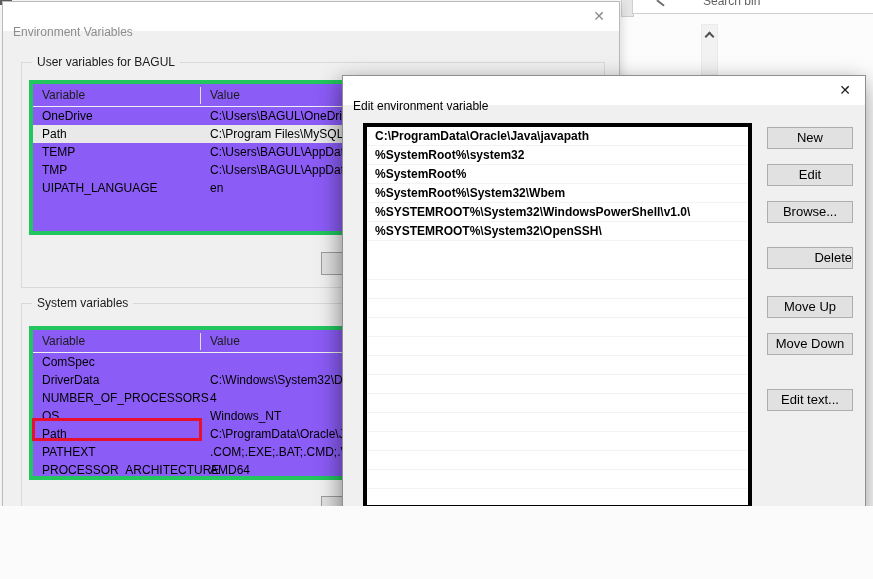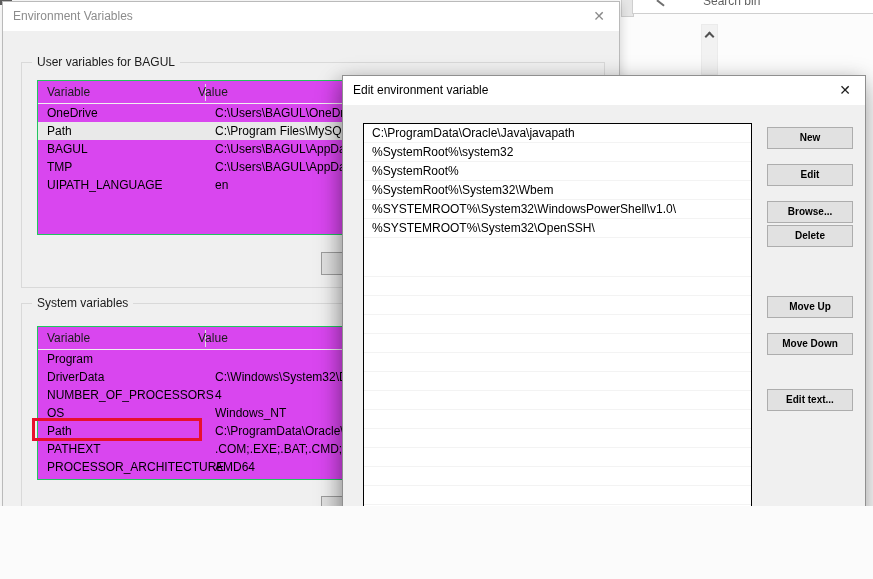--- a/index.html
+++ b/index.html
@@ -13,59 +13,59 @@
   .search-box { position:absolute; left:632px; top:-13px; width:245px; height:27px; background:#fff; border:1px solid #cfcfcf; overflow:hidden; }
   .search-box .search-label { position:absolute; left:70px; top:0; line-height:27px; color:#5f5f5f; white-space:nowrap; }
   .search-box .mag { position:absolute; left:23px; top:14px; width:9px; height:2px; background:#6f6f6f; transform:rotate(38deg); }
   .bg-scrollbar { position:absolute; left:701px; top:24px; width:17px; height:51px; background:#f2f2f2; border:1px solid #ebebeb; }
   .bg-scrollbar .chev-up { position:absolute; left:4px; top:8px; width:7px; height:7px; border-top:2px solid #515151; border-right:2px solid #515151; transform:rotate(-45deg); }
   .bottom-strip { position:absolute; left:0; top:574px; width:873px; height:5px; background:#6b6b6b; }
 
   
   .dialog { position:absolute; background:#f0f0f0; }
   .titlebar { position:absolute; left:0; top:0; right:0; height:29px; background:#fff; }
-  .title-text { position:absolute; left:10px; top:0; line-height:29px; white-space:nowrap; }
+  .title-text { position:absolute; left:10px; top:16px; line-height:29px; white-space:nowrap; }
   .close-btn { position:absolute; right:8px; top:4px; width:24px; height:21px; text-align:center; line-height:21px; font-size:14px; cursor:default; }
 
   
   #env-dialog { left:2px; top:1px; width:618px; height:572px; border:1px solid #bababa; box-shadow:2px 3px 9px rgba(0,0,0,.14); }
   #env-dialog .title-text { color:#8c8c8c; }
   #env-dialog .close-btn { color:#8a8a8a; }
 
   .groupbox { position:absolute; border:1px solid #d9d9d9; }
   .groupbox .group-label { position:absolute; left:10px; top:-8px; background:#f0f0f0; padding:0 5px; color:#1b1b1b; white-space:nowrap; }
 
-  .lv-table { position:absolute; background:#d946ef; border:1px solid #22c55e; overflow:hidden;margin-left:8px; }
+  .lv-table { position:absolute; background:#8b5cf6; border:4px solid #22c55e; overflow:hidden; }
   .lv-header { position:relative; height:23px; border-bottom:1px solid #f0f0f0; }
   .lv-header .h-var { position:absolute; left:9px; top:0; line-height:22px; color:#1b1b1b; }
-  .lv-header .h-val { position:absolute; left:160px; top:0; line-height:22px; color:#1b1b1b; }
+  .lv-header .h-val { position:absolute; left:177px; top:0; line-height:22px; color:#1b1b1b; }
   .lv-header .h-sep { position:absolute; left:167px; top:3px; width:1px; height:17px; background:#e0e0e0; }
   .lv-row { position:relative; height:18px; line-height:18px; white-space:nowrap; }
   .lv-row.selected { background:#e9e9e9; }
   .lv-row .c-var { position:absolute; left:9px; top:0; }
   .lv-row .c-val { position:absolute; left:177px; top:0; }
 
   .red-box { position:absolute; left:29px; top:416px; width:170px; height:23px; border:3px solid #e8112d; z-index:5; }
 
   .partial-btn { position:absolute; width:34px; height:23px; background:#e1e1e1; border:1px solid #9d9d9d; }
 
   
   #edit-dialog { left:342px; top:75px; width:524px; height:498px; border:1px solid #8f8f8f; box-shadow:0 10px 26px rgba(0,0,0,.30), -4px 4px 16px rgba(0,0,0,.18); z-index:10; }
   #edit-dialog .title-text { color:#000; }
   #edit-dialog .close-btn { color:#1b1b1b; }
 
-  .elist { position:absolute; left:20px; top:47px; width:389px; height:386px; background:#fff; border:1px solid #000000; overflow:hidden; }
+  .elist { position:absolute; left:20px; top:47px; width:389px; height:386px; background:#fff; border:4px solid #000000; overflow:hidden;font-weight:bold; }
   .elist-row { height:19px; line-height:18px; padding-left:8px; border-bottom:1px solid #f3f3f3; white-space:nowrap; }
   .elist-row.selected { background:#0078d7; color:#fff; border-bottom-color:#0078d7; }
   .elist-filler { position:absolute; left:0; top:134px; right:0; bottom:0;
     background:repeating-linear-gradient(to bottom, #fff 0px, #fff 18px, #f3f3f3 18px, #f3f3f3 19px); }
 
-  .win-btn { position:absolute; background:#e1e1e1; border:1px solid #adadad; text-align:center; font-size:10px; color:#000; line-height:20px; cursor:default;font-weight:bold; }
+  .win-btn { position:absolute; background:#e1e1e1; border:1px solid #adadad; text-align:center; font-size:13px; color:#000; line-height:20px; cursor:default; }
   .win-btn.side { left:424px; width:86px; height:22px; }
-  .btn-new { top:51px; } .btn-edit { top:88px; } .btn-browse { top:125px;text-align:center; } .btn-delete { top:149px; }
+  .btn-new { top:51px; } .btn-edit { top:88px; } .btn-browse { top:125px;text-align:center; } .btn-delete { top:171px;text-align:right; }
   .btn-moveup { top:220px; } .btn-movedown { top:257px; } .btn-edittext { top:313px; }
   .btn-ok { left:326px; top:459px; width:90px; height:23px; border:2px solid #0078d7; line-height:19px; }
   .btn-cancel { left:426px; top:459px; width:87px; height:23px; }
 
   .grip { position:absolute; right:5px; bottom:5px; width:13px; height:13px; }
   .grip i { position:absolute; width:2px; height:2px; background:#9f9f9f; }
   .grip i:nth-child(1){ right:0; bottom:0; } .grip i:nth-child(2){ right:5px; bottom:0; }
   .grip i:nth-child(3){ right:10px; bottom:0; } .grip i:nth-child(4){ right:0; bottom:5px; }
   .grip i:nth-child(5){ right:5px; bottom:5px; } .grip i:nth-child(6){ right:0; bottom:10px; }
 </style>
@@ -102,21 +102,21 @@
       </div>
       <div class="lv-row">
         <span class="c-var">OneDrive</span>
         <span class="c-val">C:\Users\BAGUL\OneDrive</span>
       </div>
       <div class="lv-row selected">
         <span class="c-var">Path</span>
         <span class="c-val">C:\Program Files\MySQL\M</span>
       </div>
       <div class="lv-row">
-        <span class="c-var">BAGUL</span>
+        <span class="c-var">TEMP</span>
         <span class="c-val">C:\Users\BAGUL\AppData\</span>
       </div>
       <div class="lv-row">
         <span class="c-var">TMP</span>
         <span class="c-val">C:\Users\BAGUL\AppData\</span>
       </div>
       <div class="lv-row">
         <span class="c-var">UIPATH_LANGUAGE</span>
         <span class="c-val">en</span>
       </div>
@@ -126,21 +126,21 @@
     <div class="groupbox" style="left:18px; top:301px; width:584px; height:227px;">
       <span class="group-label">System variables</span>
     </div>
     <div class="lv-table" style="left:26px; top:324px; width:566px; height:154px;">
       <div class="lv-header">
         <span class="h-var">Variable</span>
         <span class="h-sep"></span>
         <span class="h-val">Value</span>
       </div>
       <div class="lv-row">
-        <span class="c-var">Program</span>
+        <span class="c-var">ComSpec</span>
       </div>
       <div class="lv-row">
         <span class="c-var">DriverData</span>
         <span class="c-val">C:\Windows\System32\Dr</span>
       </div>
       <div class="lv-row">
         <span class="c-var">NUMBER_OF_PROCESSORS</span>
         <span class="c-val">4</span>
       </div>
       <div class="lv-row">

